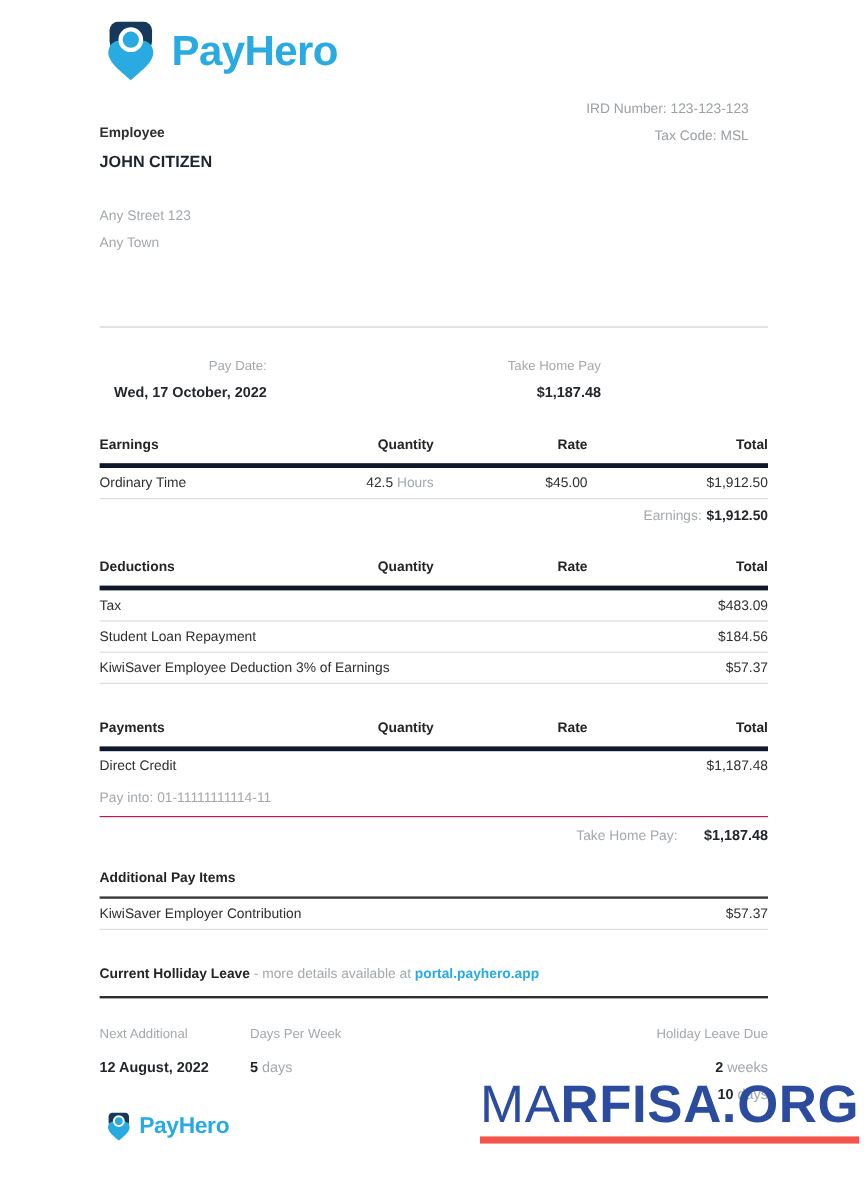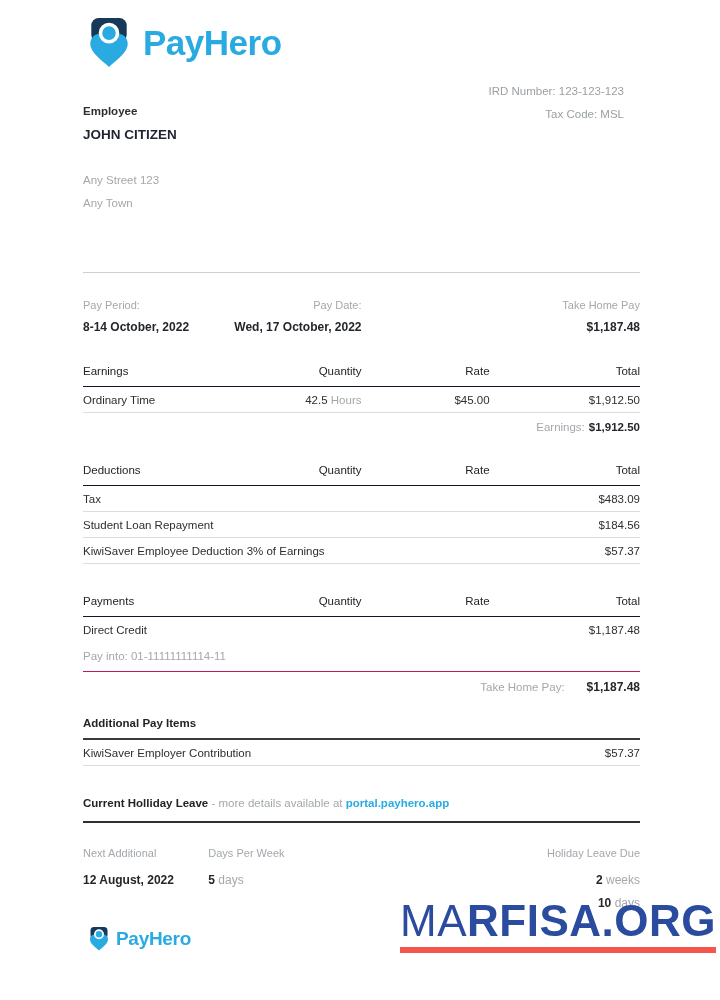--- a/index.html
+++ b/index.html
@@ -29,22 +29,22 @@
   .ps-cell{display:flex;flex-direction:column;}
   .ps-cell.c1{width:25%;text-align:left;}
   .ps-cell.c2{width:25%;text-align:right;}
   .ps-cell.c3{width:50%;text-align:right;}
   .ps-label{font-size:11px;color:#a3a8ac;}
   .ps-value{font-size:12px;font-weight:bold;color:#23262b;margin-top:9px;}
 
   
   .pay-table{margin-top:31px;}
   .t-head{display:grid;grid-template-columns:32% 18% 23% 27%;
-          font-size:11.5px;font-weight:normal;color:#242424;
-          padding-bottom:9px;border-bottom:1px solid #0f172a;}
+          font-size:11.5px;font-weight:bold;color:#242424;
+          padding-bottom:9px;border-bottom:4px solid #0f172a;}
   .t-head .c{text-align:right;}
   .t-head .c.name{text-align:left;}
   .t-row.grid{display:grid;grid-template-columns:32% 18% 23% 27%;}
   .t-row.flexr{display:flex;justify-content:space-between;}
   .t-row{font-size:11.5px;color:#2e2e2e;padding:7px 0 6px 0;border-bottom:1px solid #dcdcdc;}
   .t-row .c{text-align:right;}
   .t-row .c.name{text-align:left;}
   .t-row.noline{border-bottom:none;}
   .unit{color:#a3a8ac;}
   .t-sub{font-size:11.5px;color:#a3a8ac;padding:8px 0 9px 0;border-bottom:1px solid #be185d;}
@@ -118,24 +118,20 @@
       <div class="emp-name">JOHN CITIZEN</div>
       <div class="address">
         <div>Any Street 123</div>
         <div>Any Town</div>
       </div>
     </div>
 
     <hr class="divider">
 
     <div class="pay-summary">
-      <div class="ps-cell c1">
-        <span class="ps-label">Pay Period:</span>
-        <span class="ps-value">8-14 October, 2022</span>
-      </div>
       <div class="ps-cell c2">
         <span class="ps-label">Pay Date:</span>
         <span class="ps-value">Wed, 17 October, 2022</span>
       </div>
       <div class="ps-cell c3">
         <span class="ps-label">Take Home Pay</span>
         <span class="ps-value">$1,187.48</span>
       </div>
     </div>
 

